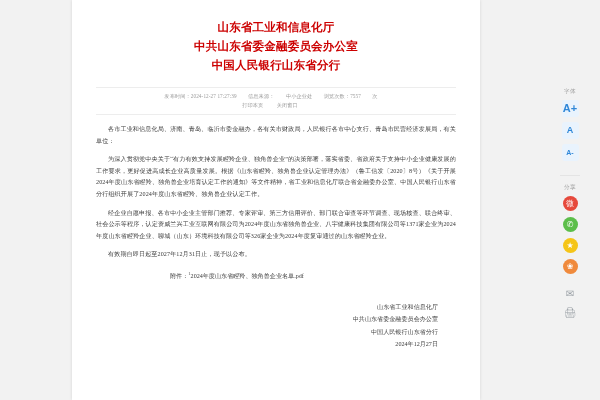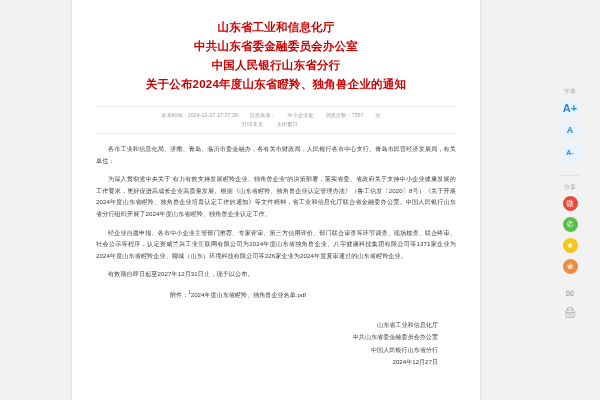--- a/index.html
+++ b/index.html
@@ -16,20 +16,21 @@
   .page {
     position: absolute;
     left: 72px;
     top: 0;
     width: 408px;
     min-height: 400px;
     background: #ffffff;
     box-shadow: 0 0 3px rgba(0,0,0,0.12);
     padding: 18px 24px 10px 24px;
     box-sizing: border-box;
+    font-family: Liberation Serif, serif;
   }
   .doc-title {
     text-align: center;
     color: #cc0000;
     font-weight: bold;
     font-size: 11.5px;
     line-height: 19px;
     letter-spacing: 0.2px;
   }
   .doc-title div {
@@ -166,21 +167,20 @@
 </style>
 </head>
 <body>
 
 <div class="page">
 
   <div class="doc-title">
     <div>山东省工业和信息化厅</div>
     <div>中共山东省委金融委员会办公室</div>
     <div>中国人民银行山东省分行</div>
-    <div>关于公布2024年度山东省瞪羚、独角兽企业的通知</div>
   </div>
 
   <div class="meta">
     <div class="row1">
       <span>发布时间：2024-12-27 17:27:39</span>
       <span>信息来源：</span>
       <span>中小企业处</span>
       <span>浏览次数：7557</span>
       <span>次</span>
     </div>

